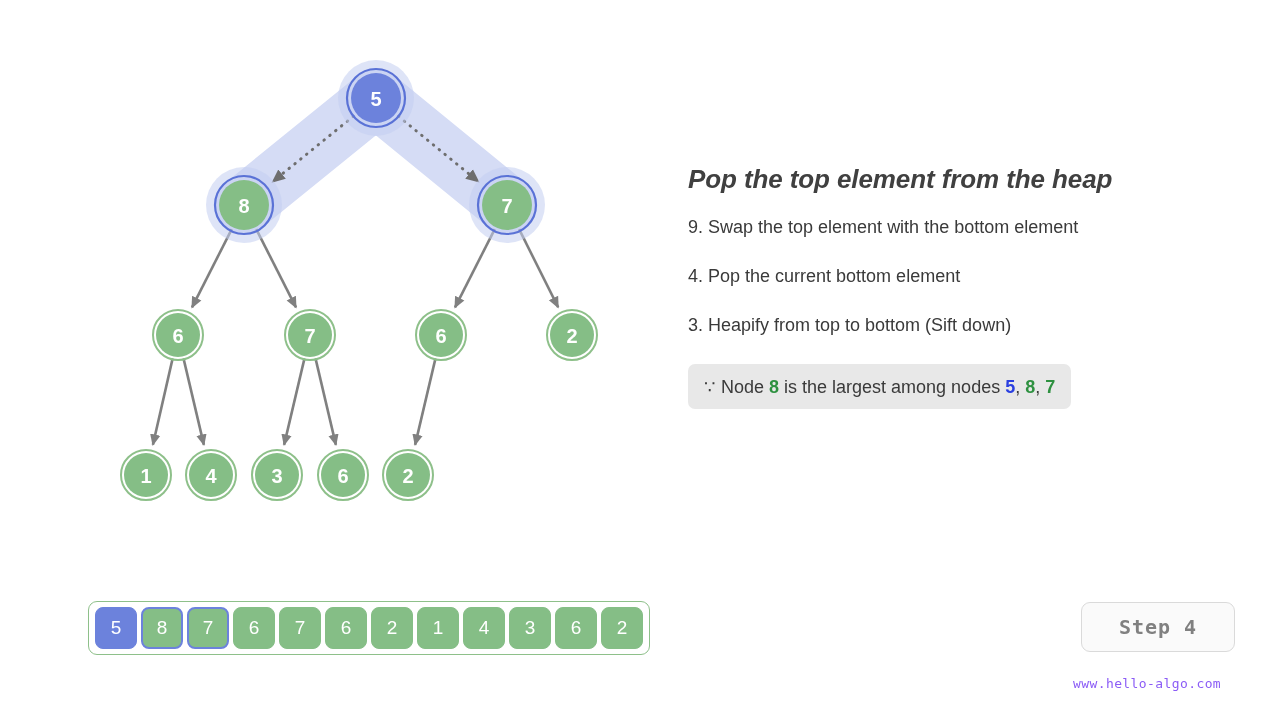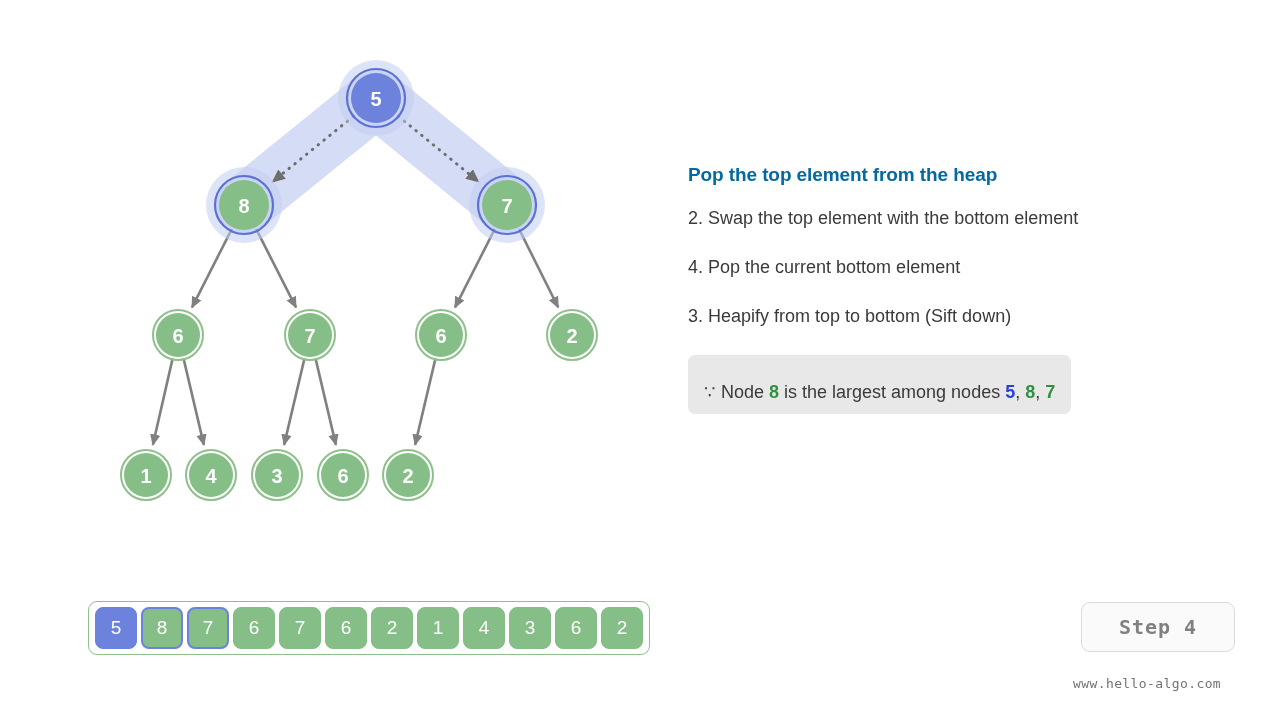--- a/index.html
+++ b/index.html
@@ -75,37 +75,38 @@
   }
 
   
   #text-panel {
     position: absolute;
     left: 688px;
     top: 164px;
     width: 560px;
   }
   #panel-title {
-    font-size: 19px;
+    font-size: 26px;
     font-weight: bold;
-    color: #0369a1;
+    color: #404040;
     margin: 0 0 22px 0;
     letter-spacing: -0.1px;
+    font-style: italic;
   }
   .step-line {
     font-size: 18px;
     color: #3A3A3A;
     margin-bottom: 28px;
     white-space: nowrap;
   }
   #hint-box {
     display: inline-block;
     background: #E8E8E8;
     border-radius: 7px;
-    padding: 26px 16px 11px 16px;
+    padding: 12px 16px 11px 16px;
     font-size: 18px;
     color: #3A3A3A;
     white-space: nowrap;
   }
   .hint-green { color: #2E9140; font-weight: bold; }
   .hint-blue  { color: #2A3FE0; font-weight: bold; }
   .hint-sym   { letter-spacing: 0.5px; }
 
   
   #step-badge {
@@ -128,21 +129,21 @@
     box-sizing: border-box;
   }
 
   
   #watermark {
     position: absolute;
     left: 1073px;
     top: 676px;
     font-family: "DejaVu Sans Mono", monospace;
     font-size: 13px;
-    color: #737373;
+    color: #8b5cf6;
     letter-spacing: 0.4px;
   }
 </style>
 </head>
 <body>
 
 <div id="tree-panel">
   <svg id="tree-svg" width="680" height="560">
     <defs>
       <marker id="arrowSolid" viewBox="0 0 10 10" refX="8" refY="5" markerWidth="5" markerHeight="5" orient="auto-start-reverse">
@@ -254,21 +255,21 @@
     <div class="cell green">1</div>
     <div class="cell green">4</div>
     <div class="cell green">3</div>
     <div class="cell green">6</div>
     <div class="cell green">2</div>
   </div>
 
 <div id="text-panel">
   <div id="panel-title">Pop the top element from the heap</div>
 
-  <div class="step-line">2. Swap the top element with the bottom element</div>
+  <div class="step-line">9. Swap the top element with the bottom element</div>
   <div class="step-line">4. Pop the current bottom element</div>
   <div class="step-line">3. Heapify from top to bottom (Sift down)</div>
 
   <div id="hint-box">
     <span class="hint-sym">∵</span><span> Node </span><span class="hint-green">8</span><span> is the largest among nodes </span><span class="hint-blue">5</span><span>, </span><span class="hint-green">8</span><span>, </span><span class="hint-green">7</span>
   </div>
 </div>
 
 <div id="step-badge">Step 4</div>
 

